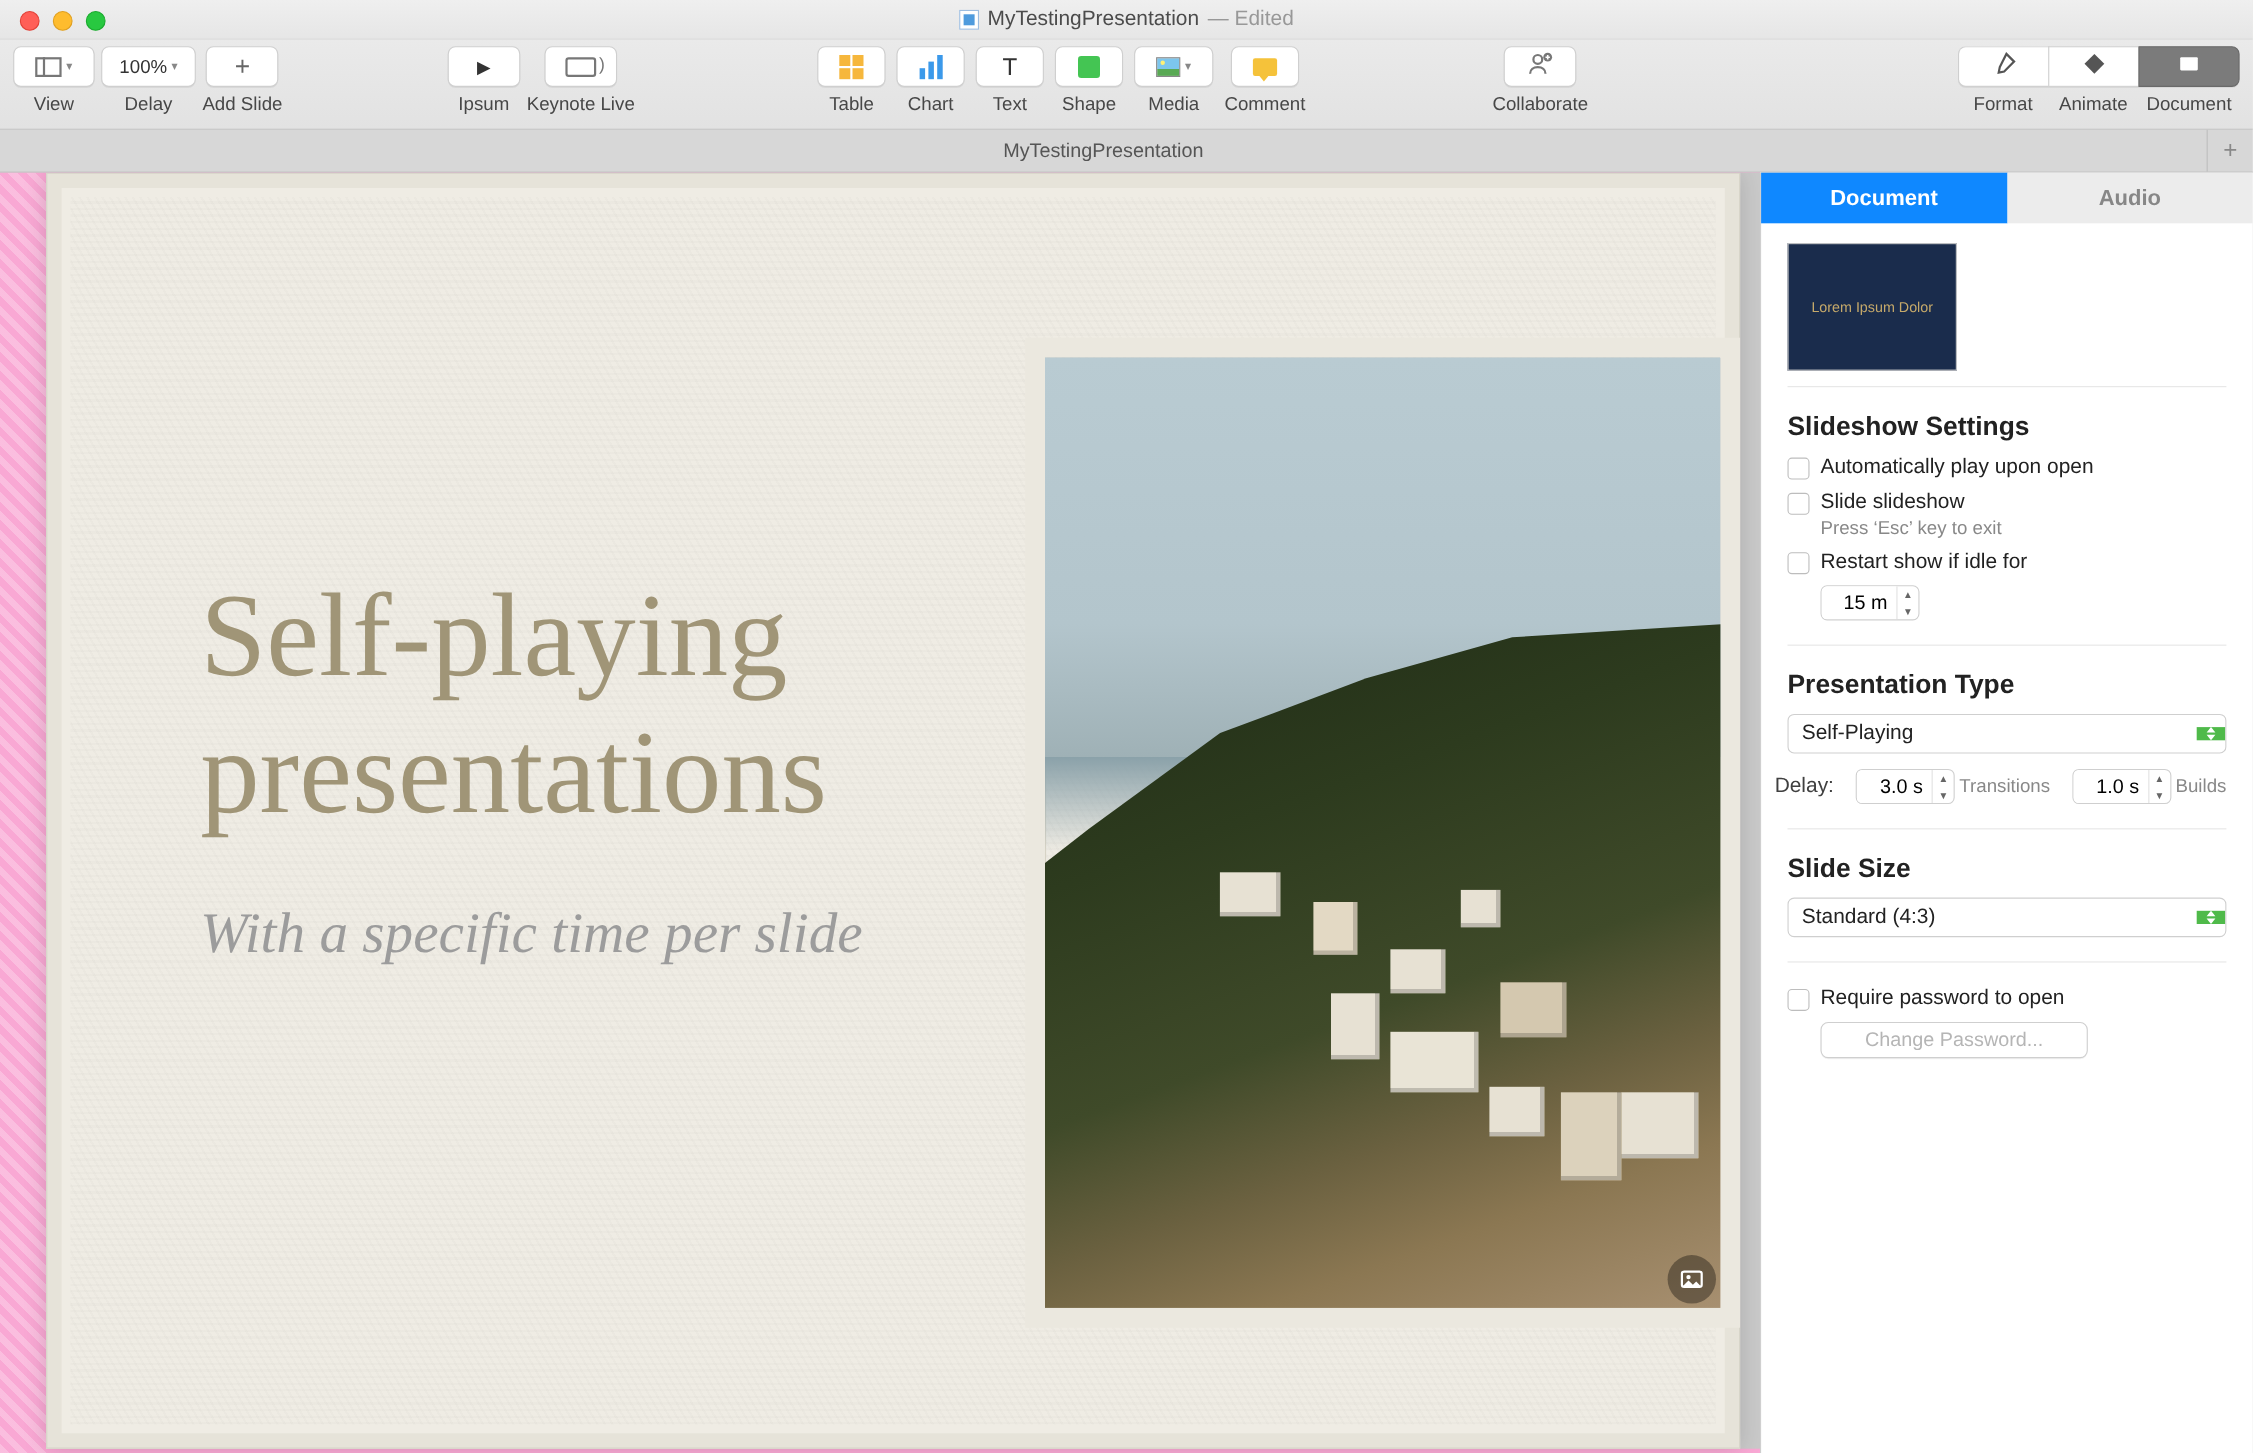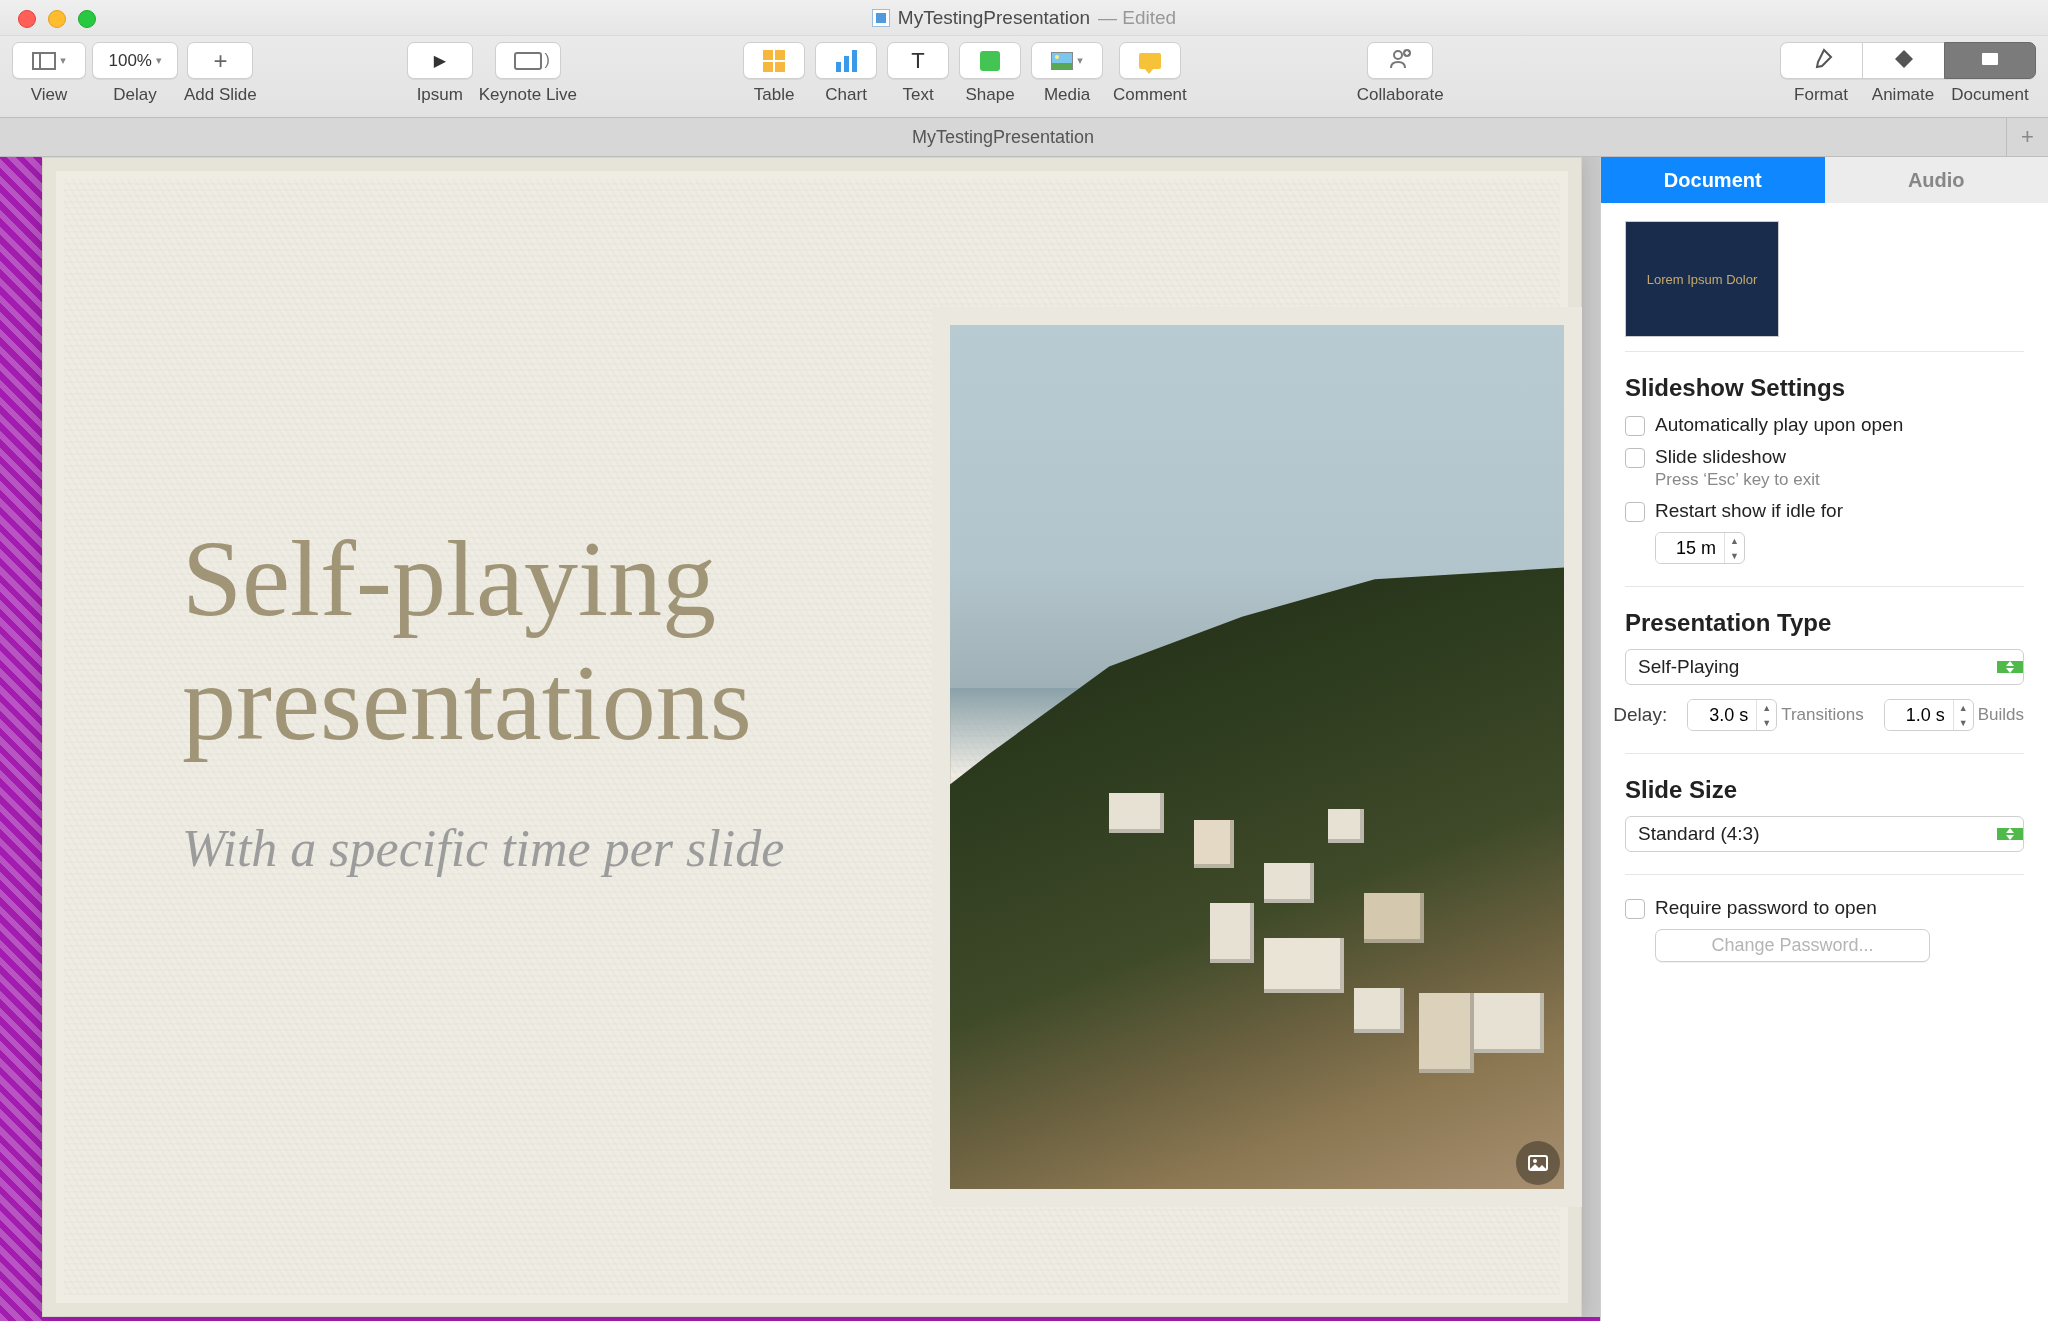--- a/index.html
+++ b/index.html
@@ -26,21 +26,21 @@
 .spacer { flex: 0 0 auto; }
 .g { display:flex; gap:6px; }
 
 
 .tabstrip { height: 39px; background: #d7d7d7; display: flex; align-items: stretch; border-bottom: 1px solid #bdbdbd; }
 .tabstrip .doc-tab { flex: 1; display: flex; align-items: center; justify-content: center; font-size: 18px; color: #555; }
 .tabstrip .doc-add { width: 42px; border-left: 1px solid #bdbdbd; display: flex; align-items: center; justify-content: center; color: #888; font-size: 22px; }
 
 
 .main { display: flex; height: calc(1321px - 36px - 82px - 39px); }
-.canvas-area { flex: 1; background: #a21caf; display:flex; align-items:flex-start; justify-content:flex-start; overflow:hidden; position:relative;}
+.canvas-area { flex: 1; background: #f9a8d4; display:flex; align-items:flex-start; justify-content:flex-start; overflow:hidden; position:relative;}
 .canvas-area .bluebar { width: 42px; background: linear-gradient(#c2cbd6,#b3bcc9); background-image: repeating-linear-gradient(45deg, rgba(255,255,255,.25) 0 6px, transparent 6px 12px); height: 100%; }
 
 .slide-stage { flex:1; background:#c9c9c9; display:flex; align-items:flex-start; justify-content:flex-start; padding:0; position:relative;}
 .slide { width: 1540px; height: 1160px; background: #efece4; position: relative; box-shadow: inset 0 0 0 1px #d6d3c7, inset 0 0 0 14px #e6e3d9, 0 0 20px rgba(0,0,0,.15); overflow:hidden;}
 .slide-inner { position:absolute; inset: 22px; background: repeating-linear-gradient(0deg, rgba(0,0,0,.015) 0 2px, transparent 2px 6px), repeating-linear-gradient(60deg, rgba(0,0,0,.015) 0 2px, transparent 2px 6px); }
 .slide .title { position:absolute; left: 140px; top: 360px; width: 750px; font-family: Georgia, 'Times New Roman', serif; font-size: 108px; line-height: 1.15; color: #a09577; letter-spacing: 0px; }
 .slide .subtitle { position:absolute; left: 140px; top: 662px; font-family: Georgia, 'Times New Roman', serif; font-style: italic; font-size: 52px; color: #9c9c9c; }
 
 .photo-frame { position:absolute; right: 0px; top: 150px; width: 650px; height: 900px; border: 18px solid #ebe8df; box-shadow: inset 0 0 0 1px #d7d3c5; overflow:hidden;}
 .photo { position:absolute; inset:0; background:
@@ -393,18 +393,18 @@
         <div class="cap"></div>
       </div>
 
       <div class="hr"></div>
 
       <label class="chk-row">
         <span class="chk"></span>
         <span>Require password to open</span>
       </label>
       <div style="margin:10px 0 0 30px;">
-        <button class="mac-btn disabled" style="width:275px;">Change Password...</button>
+        <button class="mac-btn disabled" style="width:243px;">Change Password...</button>
       </div>
 
     </div>
   </div>
 </div>
 
 </body></html>

